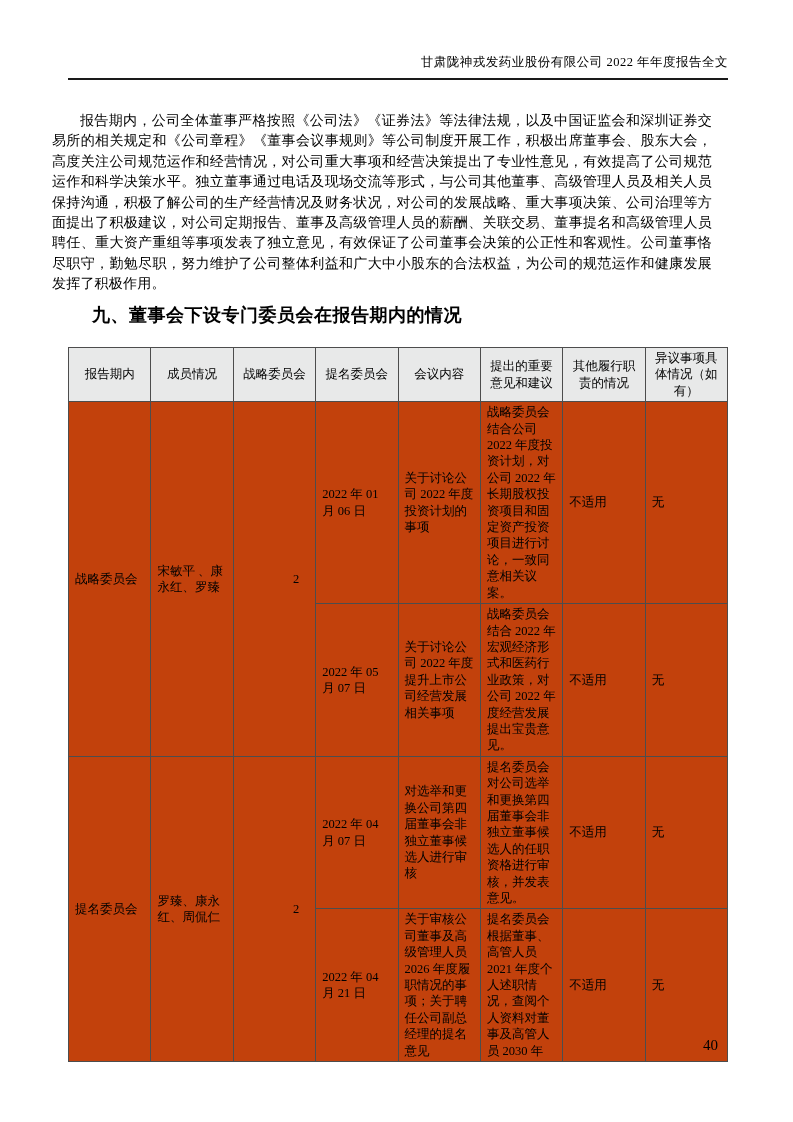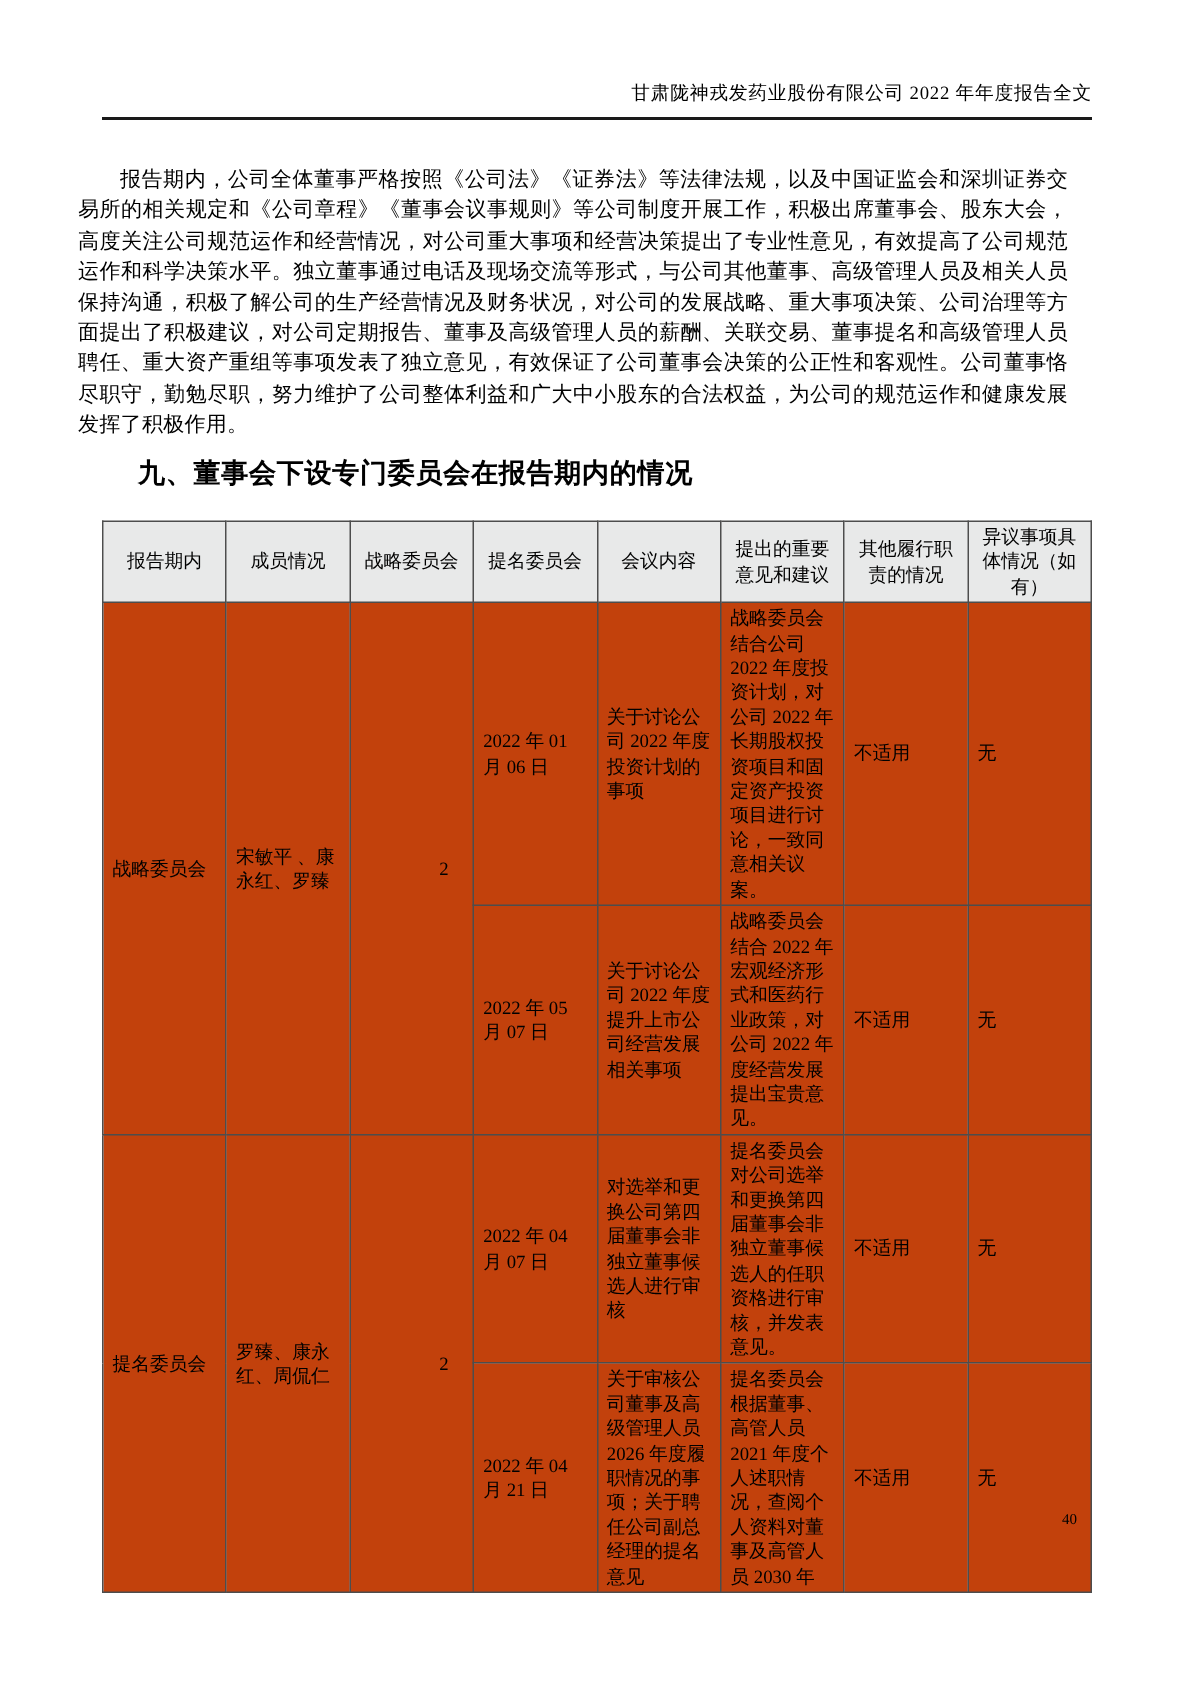--- a/index.html
+++ b/index.html
@@ -69,23 +69,23 @@
     height: 49px;
   }
   .committee-table td { text-align: left; background: #c2410c; }
   .committee-table td.num-cell { text-align: right; padding-right: 16px; }
   tr.row-a1 { height: 194px; }
   tr.row-a2 { height: 151px; }
   tr.row-b1 { height: 137px; }
   tr.row-b2 { height: 152px; }
   .page-number {
     position: absolute;
-    top: 1008px;
+    top: 1037px;
     right: 75px;
-    font-size: 10px;
+    font-size: 15px;
   }
 </style>
 </head>
 <body>
 
 <div class="page">
 
   <div class="running-header">甘肃陇神戎发药业股份有限公司 2022 年年度报告全文</div>
 
   <p class="intro-paragraph">报告期内，公司全体董事严格按照《公司法》《证券法》等法律法规，以及中国证监会和深圳证券交易所的相关规定和《公司章程》《董事会议事规则》等公司制度开展工作，积极出席董事会、股东大会，高度关注公司规范运作和经营情况，对公司重大事项和经营决策提出了专业性意见，有效提高了公司规范运作和科学决策水平。独立董事通过电话及现场交流等形式，与公司其他董事、高级管理人员及相关人员保持沟通，积极了解公司的生产经营情况及财务状况，对公司的发展战略、重大事项决策、公司治理等方面提出了积极建议，对公司定期报告、董事及高级管理人员的薪酬、关联交易、董事提名和高级管理人员聘任、重大资产重组等事项发表了独立意见，有效保证了公司董事会决策的公正性和客观性。公司董事恪尽职守，勤勉尽职，努力维护了公司整体利益和广大中小股东的合法权益，为公司的规范运作和健康发展发挥了积极作用。</p>

